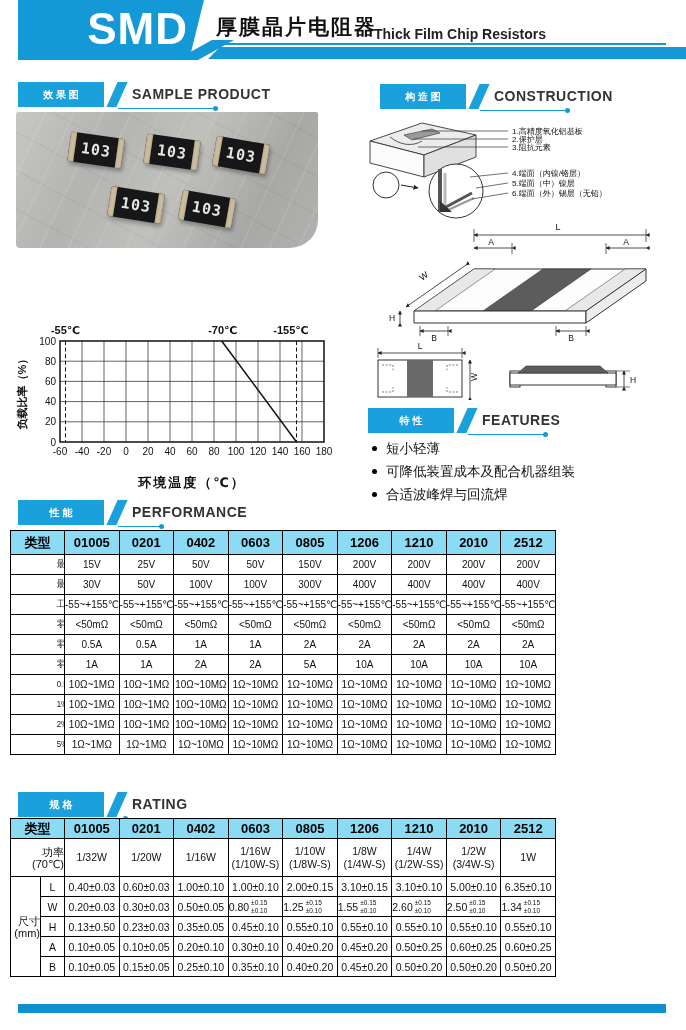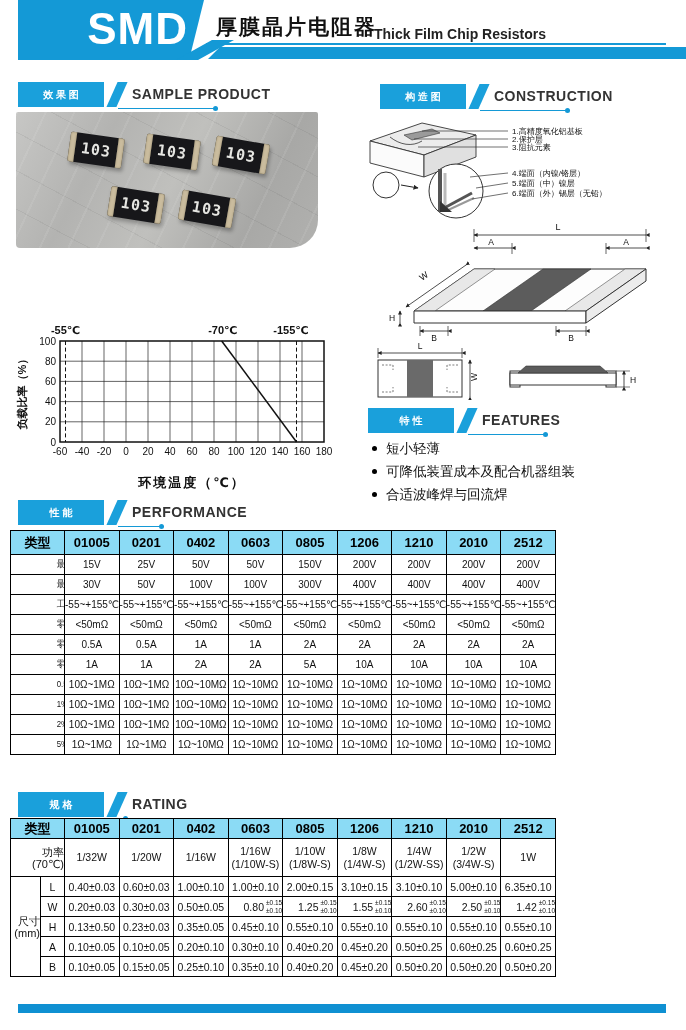--- a/index.html
+++ b/index.html
@@ -55,21 +55,21 @@
   .dtable th{background:var(--thbg); font-size:13px; font-weight:600; color:#000;}
   #perf-table th{height:24px;}
   #perf-table td{height:20px; font-size:10px;}
   #perf-table td.lblcell{text-align:left;padding-left:44px;}
   .lbl{display:inline-block; white-space:nowrap; transform:scaleX(.82); transform-origin:0 50%; font-size:9.5px; padding-left:2px;}
   #rate-table th{height:20px;}
   #rate-table td{font-size:10.5px;}
   #rate-table td.power{height:38px;}
   #rate-table td.dim{height:20px;}
   .two-line div{line-height:13px; font-size:10.5px;}
-  .stacked{display:flex; align-items:center; justify-content:flex-end; gap:2px;}
+  .stacked{display:flex; align-items:center; justify-content:flex-start; gap:2px;}
   .stacked .tol{font-size:6.5px; line-height:7.5px; text-align:left;}
   .side-lbl div{line-height:12px; font-size:11px;text-align:right;}
 
   
   .chart-svg{position:absolute; left:14px; top:323px;}
   .construct-svg{position:absolute; left:360px; top:115px;}
   .footer-bar{position:absolute; left:18px; top:1004px; width:648px; height:9px; background:#0f90d2;}
 </style>
 </head>
 <body>
@@ -569,21 +569,21 @@
             <span class="stacked">
               <span>2.50</span>
               <span class="tol">
                 <div>±0.15</div>
                 <div>±0.10</div>
               </span>
             </span>
           </td>
           <td class="dim">
             <span class="stacked">
-              <span>1.42</span>
+              <span>1.34</span>
               <span class="tol">
                 <div>±0.15</div>
                 <div>±0.10</div>
               </span>
             </span>
           </td>
         </tr>
         <tr>
           <td class="dim">H</td>
           <td class="dim">0.13±0.50</td>

